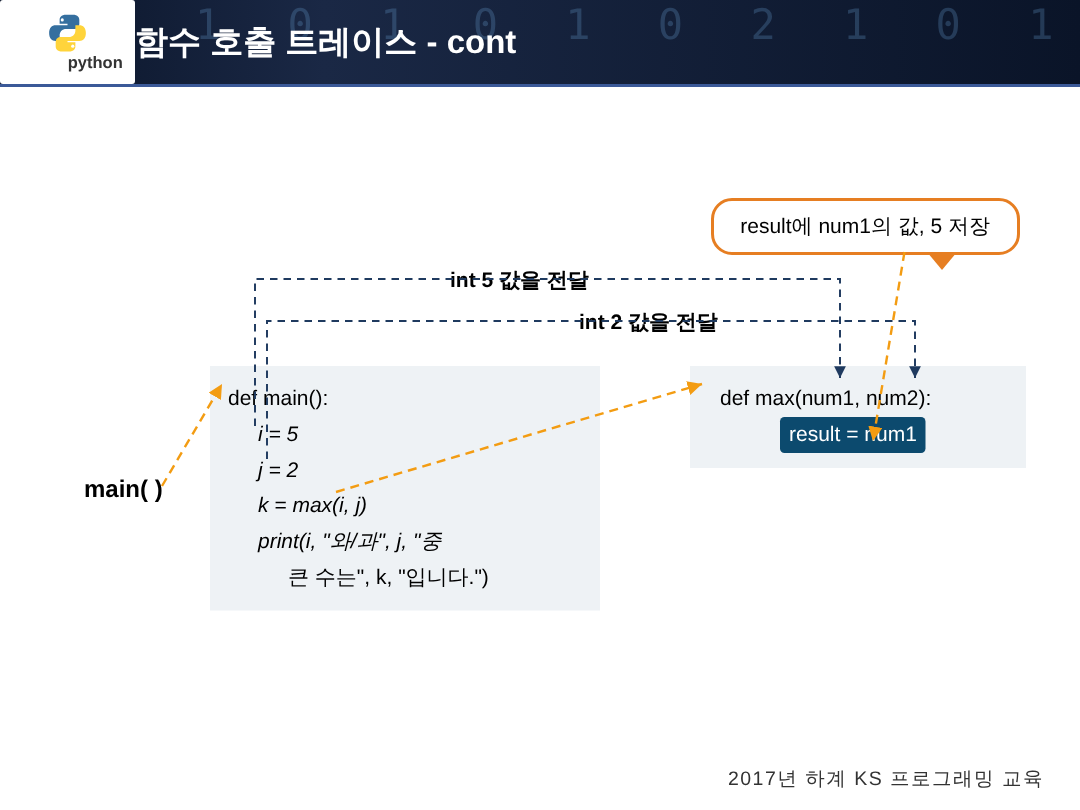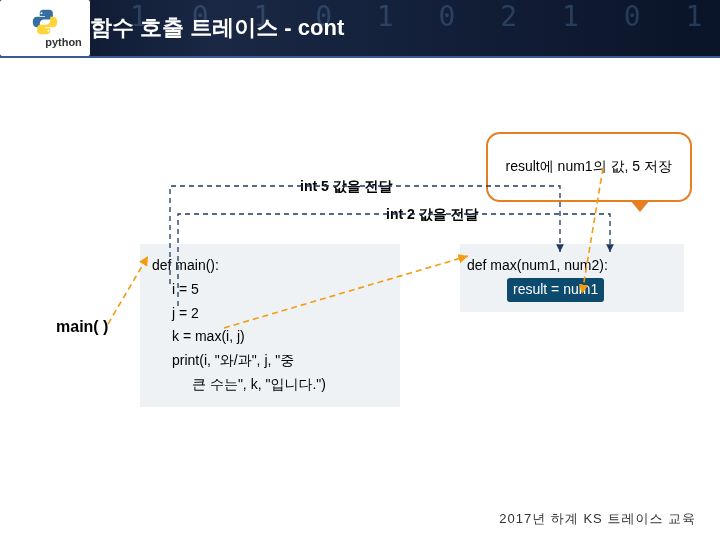--- a/index.html
+++ b/index.html
@@ -9,29 +9,29 @@
   .header-bg-digits { position: absolute; inset: 0; opacity: 0.25; font-family: monospace; font-size: 28px; color: #6fa8dc; letter-spacing: 14px; padding-left: 130px; white-space: nowrap; overflow: hidden; }
   .python-logo { position: relative; z-index: 2; width: 90px; height: 56px; background: #fff; display: flex; flex-direction: column; align-items: center; justify-content: center; border-radius: 2px; }
   .py-icon { width: 28px; height: 28px; }
   .py-text { font-size: 11px; font-weight: bold; color: #333; margin-left: 37px; }
   .slide-title { position: relative; z-index: 2; color: #fff; font-size: 22px; font-weight: bold; }
   .brand { position: absolute; right: 18px; z-index: 2; color: #fff; font-style: italic; font-weight: bold; font-size: 24px; }
   .header-rule { border: none; border-top: 2px solid #3b5998; }
 
   .stage { position: relative; height: 440px; }
 
-  .callout { position: absolute; top: 74px; right: 28px; border: 2px solid #e67e22; background: #fff; border-radius: 14px; padding: 24px 18px; font-size: 14px; }
+  .callout { position: absolute; top: 74px; right: 40px; border: 2px solid #e67e22; background: #fff; border-radius: 14px; padding: 8px 18px; font-size: 14px; }
   .callout::after { content: ""; position: absolute; bottom: -12px; right: 40px; width: 0; height: 0; border-left: 10px solid transparent; border-right: 10px solid transparent; border-top: 12px solid #e67e22; }
 
   .lbl5 { position: absolute; top: 120px; left: 300px; font-size: 14px; font-weight: bold; }
   .lbl2 { position: absolute; top: 148px; left: 386px; font-size: 14px; font-weight: bold; }
 
   .code-main { position: absolute; top: 186px; left: 140px; width: 260px; background: #eef2f5; padding: 10px 12px; font-size: 14px; line-height: 1.7; }
-  .code-max { position: absolute; top: 186px; left: 460px; width: 224px; background: #eef2f5; padding: 10px 7px; font-size: 14px; line-height: 1.7; }
-  .ind1 { padding-left: 20px; }
+  .code-max { position: absolute; top: 186px; left: 460px; width: 224px; background: #eef2f5; padding: 10px 20px; font-size: 14px; line-height: 1.7; }
+  .ind1 { padding-left: 20px; font-style: italic; }
   .ind2 { padding-left: 40px; }
 
   .main-call { position: absolute; top: 260px; left: 56px; font-size: 16px; font-weight: bold; }
 
   .hl-assign { background: #0c4a6e; color: #fff; padding: 0 6px; border-radius: 3px; white-space: nowrap; display: inline-block; }
 
   svg.arrows { position: absolute; top: 0; left: 0; width: 720px; height: 440px; pointer-events: none; }
   .dash-top { stroke: #1f3a5f; stroke-width: 1.3; stroke-dasharray: 5 4; fill: none; }
   .dash-mid { stroke: #f39c12; stroke-width: 1.6; stroke-dasharray: 6 4; fill: none; }
 
@@ -89,13 +89,13 @@
     </defs>
     <path class="dash-top" d="M 170 226 L 170 128 L 560 128 L 560 194" marker-end="url(#ah-dark)"></path>
     <path class="dash-top" d="M 178 248 L 178 156 L 610 156 L 610 194" marker-end="url(#ah-dark)"></path>
     <path class="dash-mid" d="M 108 266 L 148 198" marker-end="url(#ah-orange)"></path>
     <path class="dash-mid" d="M 224 270 L 468 198" marker-end="url(#ah-orange)"></path>
     <path class="dash-mid" d="M 603 110 L 582 236" marker-end="url(#ah-orange)"></path>
   </svg>
 
 </div>
 
-<div class="footer">2017년  하계  KS  트레이스  교육</div>
+<div class="footer">2017년  하계  KS  프로그래밍  교육</div>
 
 </body></html>

